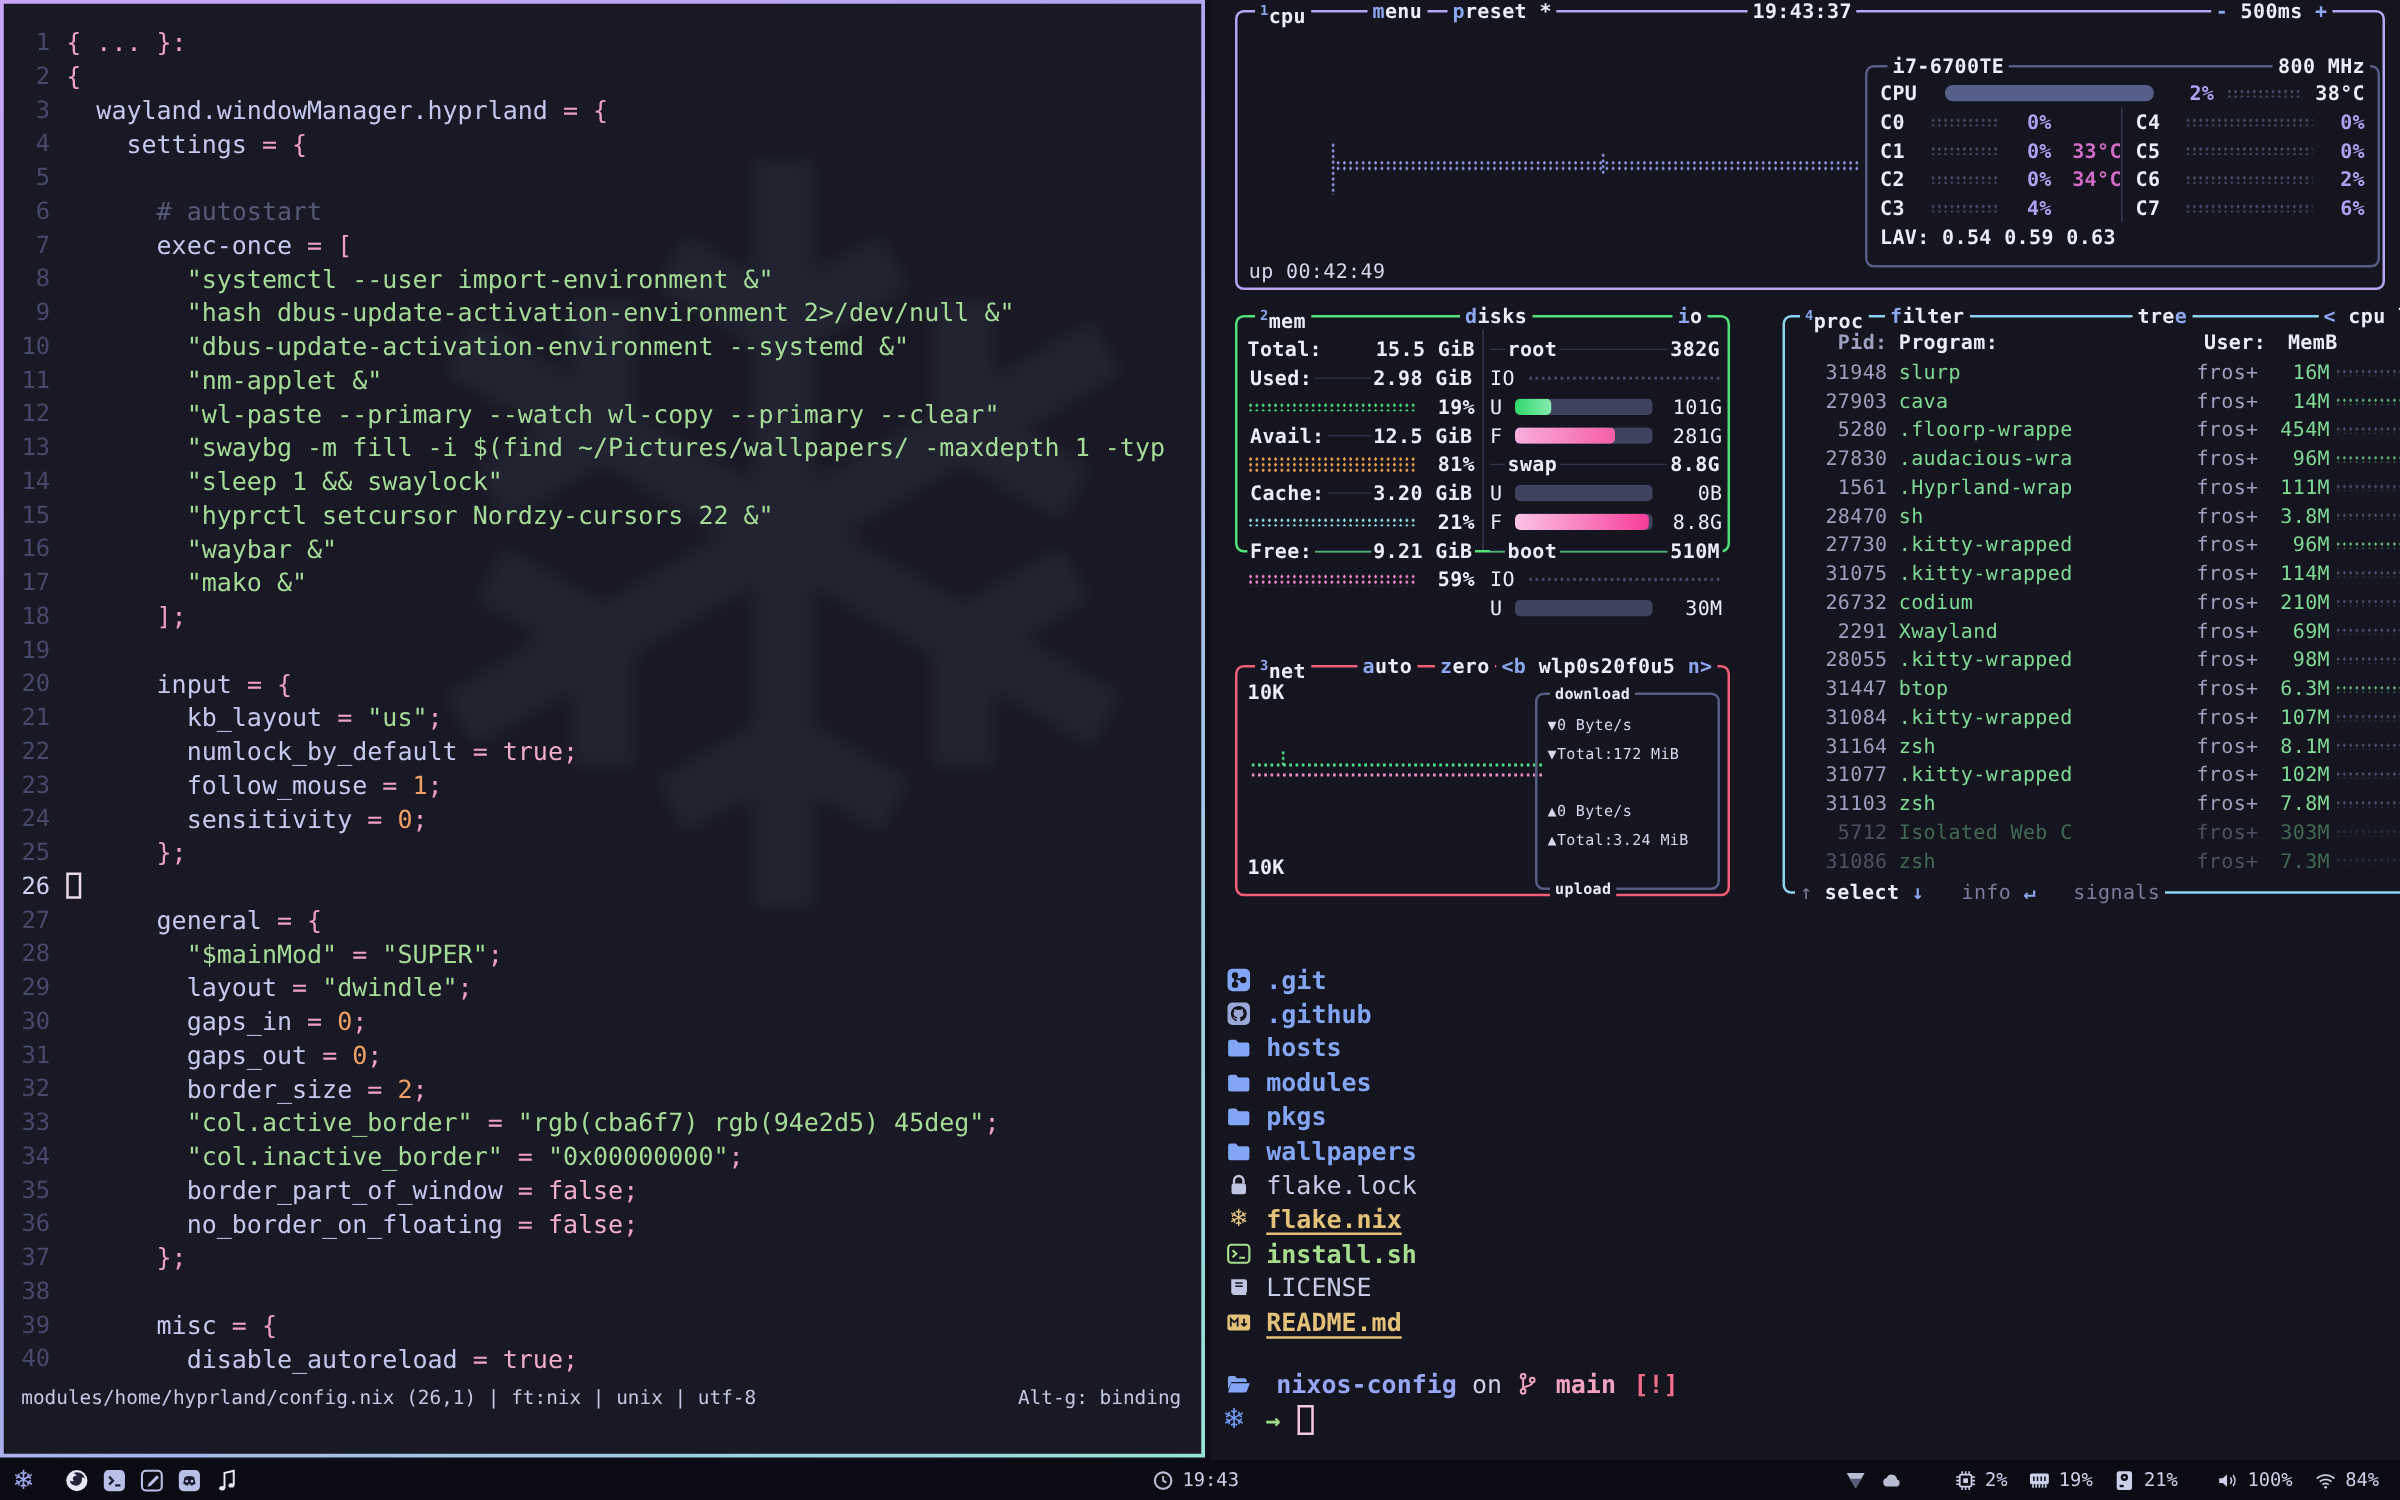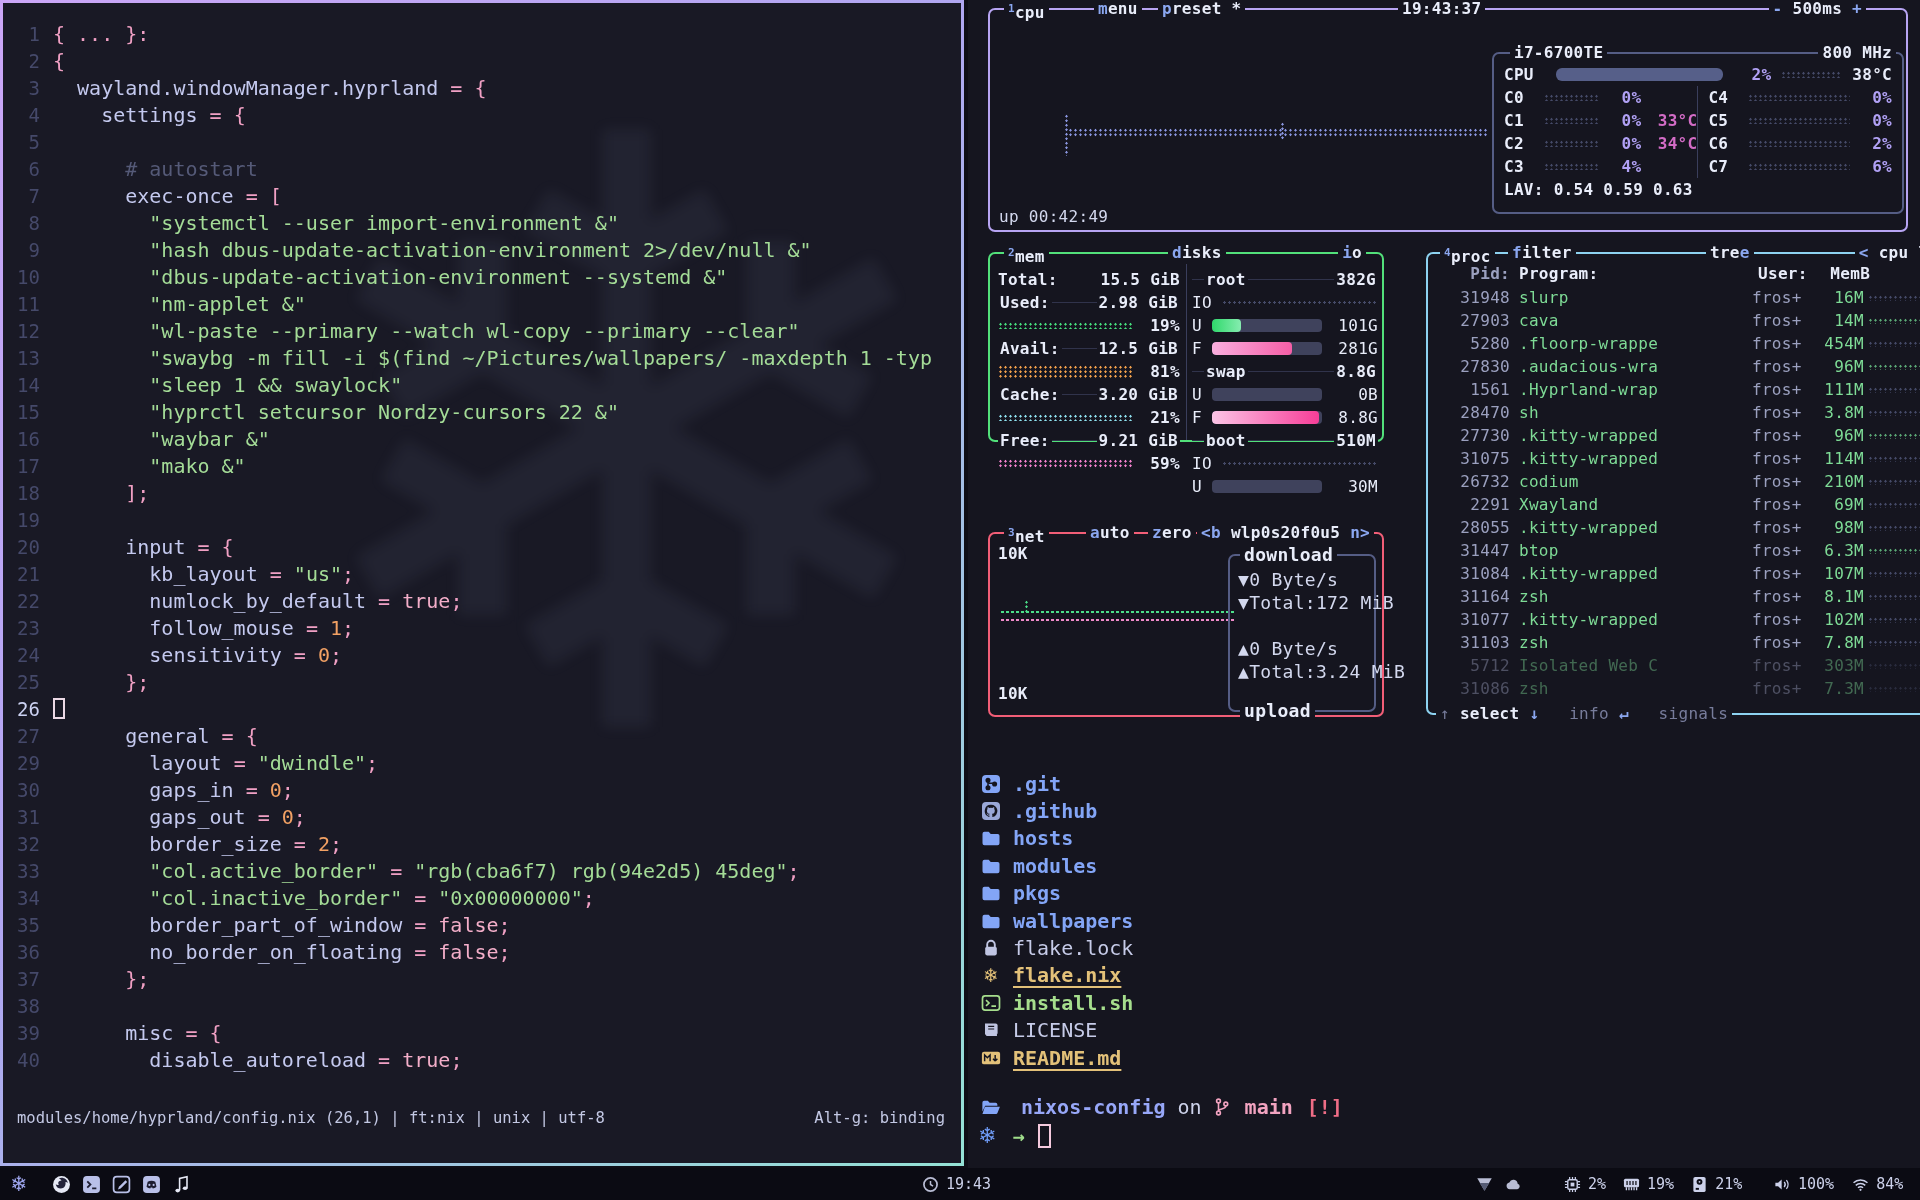--- a/index.html
+++ b/index.html
@@ -62,31 +62,31 @@
   .leader { position:relative; }
   .leader::before { content:""; position:absolute; left:0; right:0; top:11px; height:1px; background:#30334b; }
   .leader > * { position:relative; background:#15151f; padding:0 2px; }
   #disk-col { position:absolute; left:202px; top:14px; width:186px; }
   .dbar { flex:1; height:13px; background:#3f425c; border-radius:4px; overflow:hidden; margin:0 8px 0 6px; }
   .dbar i { display:block; height:100%; border-radius:4px; }
   .fill-g  { background:linear-gradient(90deg,#2fd96b,#86ecb0); }
   .fill-p  { background:linear-gradient(90deg,#f9aede,#f55ea6); }
   .fill-p2 { background:linear-gradient(90deg,#fbc4e6,#f73e98); }
 
-  #net-dl { position:absolute; left:238px; top:20px; width:148px; height:158px; border:2px solid #555d85; border-radius:7px; padding:12px 8px 0 8px; font-size:18px; }
+  #net-dl { position:absolute; left:238px; top:20px; width:148px; height:158px; border:2px solid #555d85; border-radius:7px; padding:12px 8px 0 8px; font-size:12px; }
   .net10k { position:absolute; left:8px; color:#e9edfa; font-weight:bold; }
   #net-g1 { position:absolute; left:10px; top:76px; width:236px; height:4px; color:#4ce08a; }
   #net-g2 { position:absolute; left:10px; top:84px; width:236px; height:4px; color:#ef8ac9; }
   #net-g3 { position:absolute; left:34px; top:66px; width:4px; height:12px; color:#4ce08a; }
 
   #proc-head { position:absolute; left:10px; right:8px; top:8px; }
   #proc-rows { position:absolute; left:10px; right:8px; top:32px; }
   .pcol-pid { width:72px; text-align:right; color:#9ba0bf; }
   .pcol-name { flex:1; margin-left:9px; color:#7edb96; overflow:hidden; }
-  .pcol-user { width:60px; color:#9ba0bf; }
+  .pcol-user { width:60px; color:#9ba0bf;text-align:center; }
   .pcol-mem { width:52px; text-align:right; color:#7edb96; }
   .pcol-dots { width:56px; height:6px; margin:0 4px; color:#454a68; }
   .pcol-cpu { width:42px; text-align:right; color:#7edb96; margin-right:18px; }
   .dim { opacity:.42; }
   #proc-thumb { position:absolute; right:5px; top:36px; width:10px; height:22px; background:#eceff9; border-radius:2px; }
   #proc-darr { position:absolute; right:6px; bottom:22px; color:#8dd2f0; font-weight:bold; }
 
   #files { position:absolute; left:10px; top:770px; font-size:20px; letter-spacing:0; }
   .frow { display:flex; align-items:center; height:27.4px; }
   .ficon { width:26px; margin-right:9px; display:flex; justify-content:center; align-items:center; }
@@ -146,20 +146,21 @@
           <div class="eline"><span class="lnum">18</span><span><span class="t-p">      ];</span></span></div>
           <div class="eline"><span class="lnum">19</span><span></span></div>
           <div class="eline"><span class="lnum">20</span><span><span class="t-w">      input </span><span class="t-p">= {</span></span></div>
           <div class="eline"><span class="lnum">21</span><span><span class="t-w">        kb_layout </span><span class="t-p">= </span><span class="t-g">"us"</span><span class="t-p">;</span></span></div>
           <div class="eline"><span class="lnum">22</span><span><span class="t-w">        numlock_by_default </span><span class="t-p">= </span><span class="t-b">true</span><span class="t-p">;</span></span></div>
           <div class="eline"><span class="lnum">23</span><span><span class="t-w">        follow_mouse </span><span class="t-p">= </span><span class="t-o">1</span><span class="t-p">;</span></span></div>
           <div class="eline"><span class="lnum">24</span><span><span class="t-w">        sensitivity </span><span class="t-p">= </span><span class="t-o">0</span><span class="t-p">;</span></span></div>
           <div class="eline"><span class="lnum">25</span><span><span class="t-p">      };</span></span></div>
           <div class="eline"><span class="lnum cur">26</span><span><span class="cursor-block"></span></span></div>
           <div class="eline"><span class="lnum">27</span><span><span class="t-w">      general </span><span class="t-p">= {</span></span></div>
+          <div class="eline"><span class="lnum">28</span><span><span class="t-g">        "$mainMod" </span><span class="t-p">= </span><span class="t-g">"SUPER"</span><span class="t-p">;</span></span></div>
           <div class="eline"><span class="lnum">29</span><span><span class="t-w">        layout </span><span class="t-p">= </span><span class="t-g">"dwindle"</span><span class="t-p">;</span></span></div>
           <div class="eline"><span class="lnum">30</span><span><span class="t-w">        gaps_in </span><span class="t-p">= </span><span class="t-o">0</span><span class="t-p">;</span></span></div>
           <div class="eline"><span class="lnum">31</span><span><span class="t-w">        gaps_out </span><span class="t-p">= </span><span class="t-o">0</span><span class="t-p">;</span></span></div>
           <div class="eline"><span class="lnum">32</span><span><span class="t-w">        border_size </span><span class="t-p">= </span><span class="t-o">2</span><span class="t-p">;</span></span></div>
           <div class="eline"><span class="lnum">33</span><span><span class="t-g">        "col.active_border" </span><span class="t-p">= </span><span class="t-g">"rgb(cba6f7) rgb(94e2d5) 45deg"</span><span class="t-p">;</span></span></div>
           <div class="eline"><span class="lnum">34</span><span><span class="t-g">        "col.inactive_border" </span><span class="t-p">= </span><span class="t-g">"0x00000000"</span><span class="t-p">;</span></span></div>
           <div class="eline"><span class="lnum">35</span><span><span class="t-w">        border_part_of_window </span><span class="t-p">= </span><span class="t-b">false</span><span class="t-p">;</span></span></div>
           <div class="eline"><span class="lnum">36</span><span><span class="t-w">        no_border_on_floating </span><span class="t-p">= </span><span class="t-b">false</span><span class="t-p">;</span></span></div>
           <div class="eline"><span class="lnum">37</span><span><span class="t-p">      };</span></span></div>
           <div class="eline"><span class="lnum">38</span><span></span></div>

